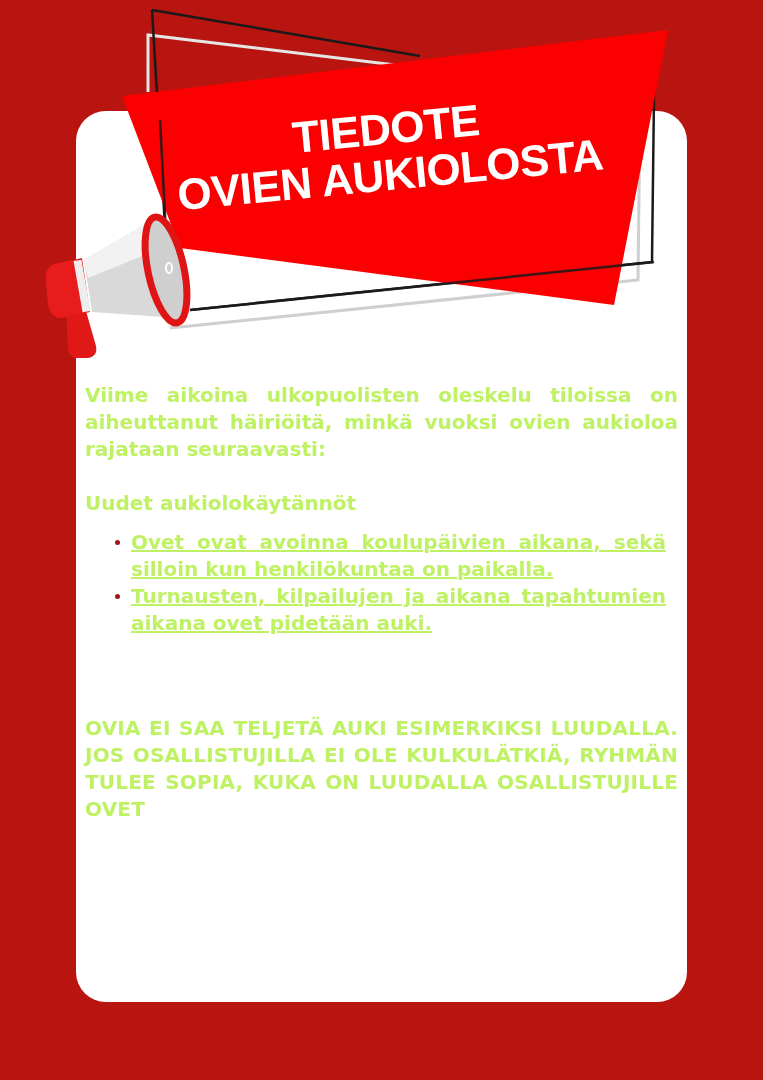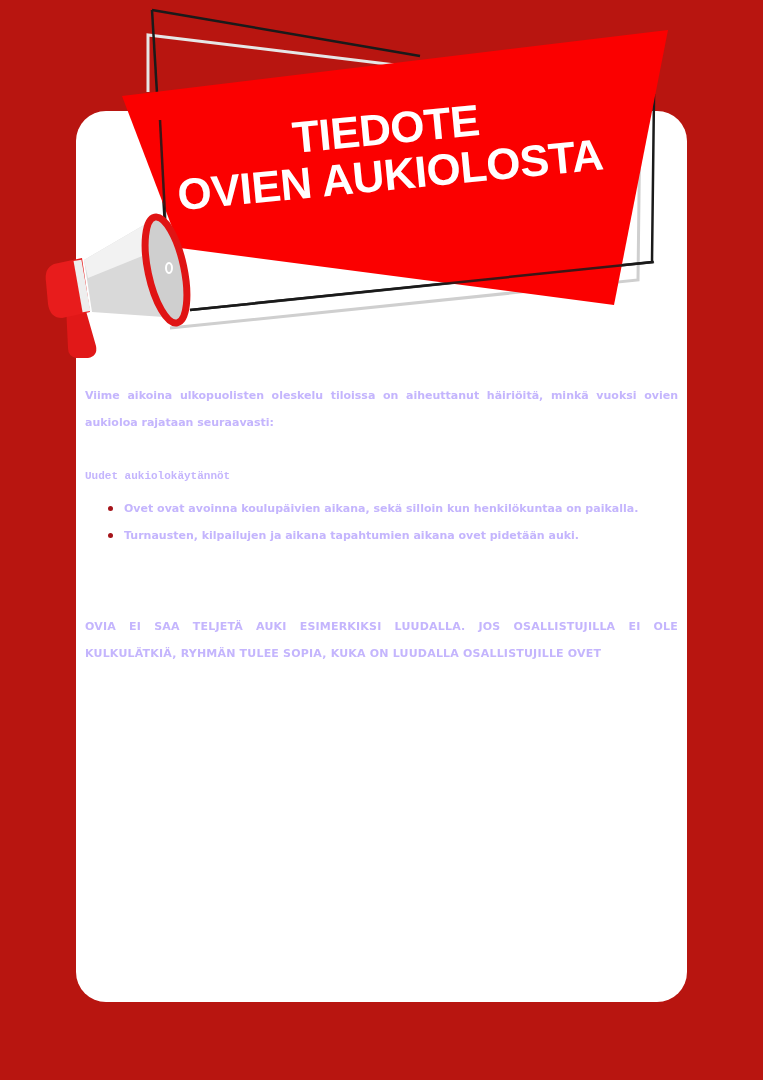--- a/index.html
+++ b/index.html
@@ -19,26 +19,26 @@
       transform: rotate(-5.5deg); transform-origin: center;
       color: #ffffff; text-align: center;
       font-family: "Liberation Sans", sans-serif; font-weight: bold;
       font-size: 44px; line-height: 46px; letter-spacing: -0.5px;
     }
     .title .l1 { display: block; padding-left: 0; }
     .title .l2 { display: block; }
     .megaphone { position: absolute; left: 38px; top: 208px; width: 160px; height: 160px; }
     .content {
       position: absolute; left: 85px; top: 382px; width: 593px;
-      color: #c4b5fd; font-size: 11px; line-height: 27px; font-weight: bold;
+      color: #bef264; font-size: 20px; line-height: 27px; font-weight: bold;
     }
     .content p { margin: 0; text-align: justify; text-align-last: left; }
     .gap { height: 27px; }
-    .heading { font-weight: bold; margin: 0; font-family: Liberation Mono, monospace; }
-    ul { margin: 5px; padding: 0 0 0 34px; list-style: none; }
+    .heading { font-weight: bold; margin: 0; }
+    ul { margin: 12px; padding: 0 0 0 34px; list-style: none; text-decoration: underline; }
     li { position: relative; text-align: justify; text-align-last: left; }
     li::before {
       content: ""; position: absolute; left: -16px; top: 11px;
       width: 5px; height: 5px; border-radius: 50%; background: #a5141a;
     }
     .caps { text-transform: none; letter-spacing: 0.2px; }
   </style>
 </head>
 <body>
 

